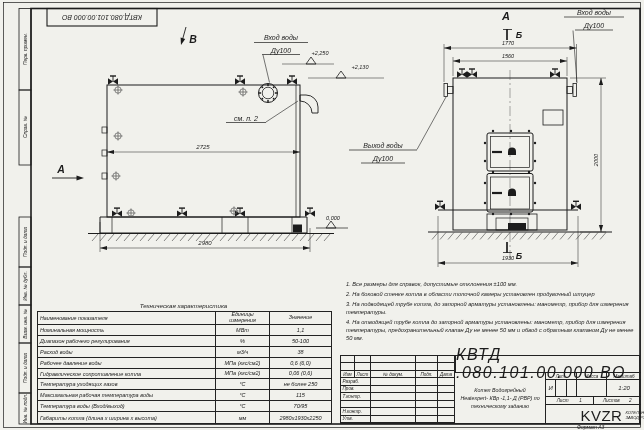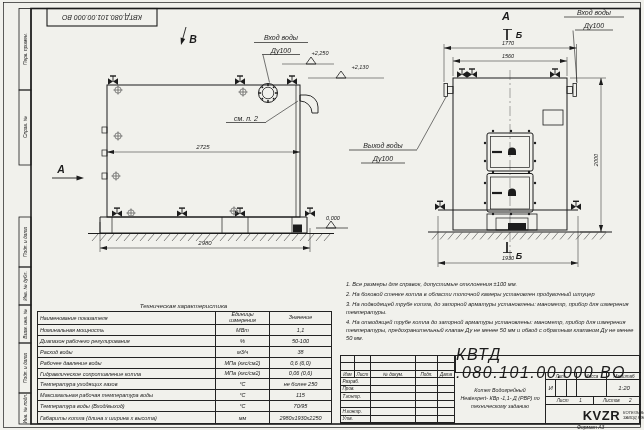--- a/index.html
+++ b/index.html
@@ -50,21 +50,21 @@
   .tb-val .c{border-right:0.7px solid #222;border-bottom:0.7px solid #222;font-size:6px;
              font-style:italic;display:flex;align-items:center;justify-content:center;box-sizing:border-box;}
   .tb-sh{left:205px;top:41px;width:95px;height:8px;display:flex;}
   .tb-sh .half{width:47.5px;border-right:0.7px solid #222;border-bottom:0.7px solid #222;
                display:flex;align-items:center;justify-content:space-evenly;box-sizing:border-box;}
   .tb-sh span{font-size:4.6px;font-style:italic;}
   .tb-org{left:205px;top:49px;width:95px;height:20px;display:flex;align-items:center;
           justify-content:center;gap:3px;}
   .kv-box{width:11px;height:11px;background:#111;display:inline-block;
           clip-path:polygon(0 0,100% 0,100% 35%,55% 35%,100% 65%,100% 100%,0 100%,0 65%,45% 65%,0 35%);}
-  .kv-word{font-weight:bold;font-size:13px;letter-spacing:0.5px;font-style:normal;margin-left:41px;}
+  .kv-word{font-weight:normal;font-size:15px;letter-spacing:0.5px;font-style:normal;margin-left:41px;}
   .kv-sub{display:flex;flex-direction:column;font-size:4px;line-height:1.3;font-style:italic;}
   .fmt{position:absolute;left:577px;top:424px;font-size:5px;font-style:italic;}
 </style>
 </head>
 <body>
 
 <div class="sheet">
 
 <svg width="644" height="430" viewBox="0 0 644 430" xmlns="http://www.w3.org/2000/svg" xmlns:xlink="http://www.w3.org/1999/xlink" style="position:absolute;left:0;top:0;">
   <defs>

